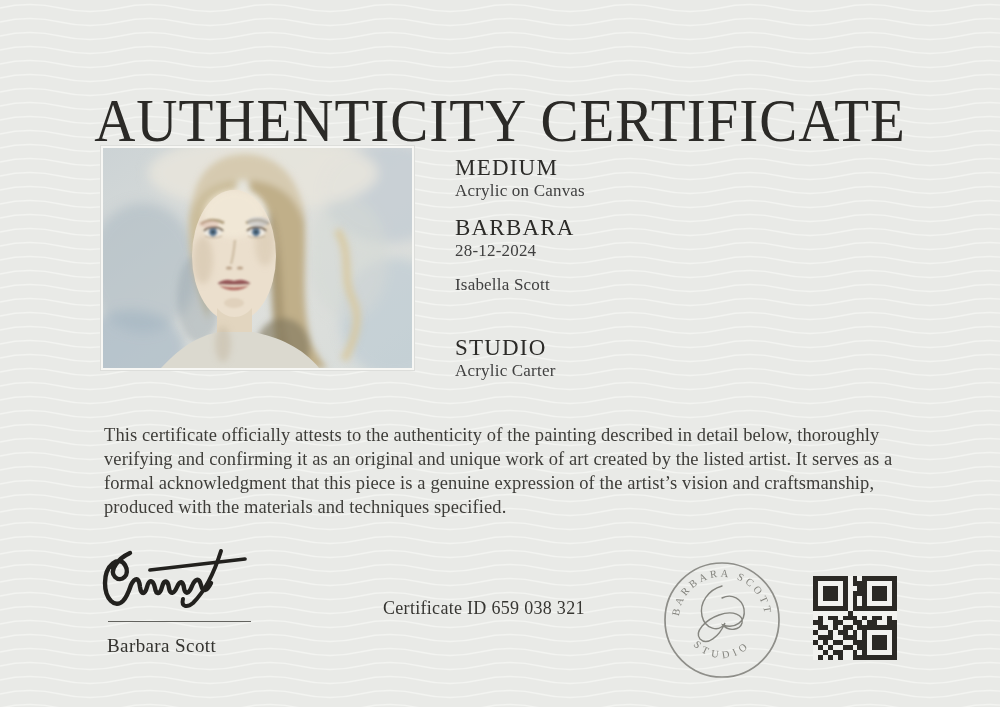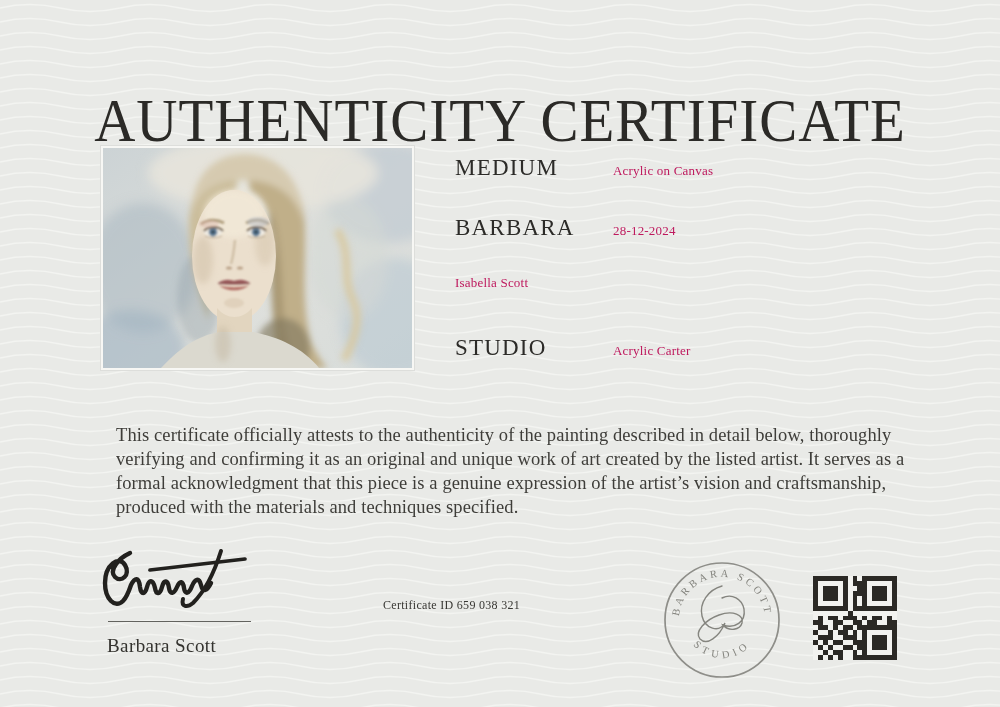--- a/index.html
+++ b/index.html
@@ -18,36 +18,36 @@
   }
 
   .artwork{
     left:101px;top:146px;width:309px;height:220px;
     border:2px solid #f7f7f4;box-shadow:0 0 0 1px #dddedb;
     background:#dfe2e0;
   }
   .artwork svg{display:block;}
 
   .details{left:455px;top:155px;width:430px;}
-  .detail-row{display:flex;align-items:baseline;height:23px;margin-bottom:37px;}
+  .detail-row{display:flex;align-items:baseline;height:23px;margin-bottom:37px;flex-direction:column;}
   .detail-label{
     min-width:158px;font-size:23px;letter-spacing:1.2px;color:#2c2b28;
   }
-  .detail-value{font-size:13px;color:#be185d;letter-spacing:0.2px;}
+  .detail-value{font-size:17px;color:#404040;letter-spacing:0.2px;}
 
   .statement{
-    left:116px;top:404px;width:826px;
+    left:104px;top:404px;width:826px;
     font-size:18.5px;line-height:24px;color:#3e3d39;letter-spacing:0.1px;
   }
 
   .sig-image{left:95px;top:545px;width:160px;height:74px;}
   .sig-line{left:108px;top:621px;width:143px;border-top:1.2px solid #63635f;height:0;}
   .sig-name{left:107px;top:635px;font-size:19px;color:#33322e;letter-spacing:0.4px;}
 
-  .cert-id{left:383px;top:598px;font-size:12px;color:#373632;letter-spacing:0.3px;}
+  .cert-id{left:383px;top:598px;font-size:18px;color:#373632;letter-spacing:0.3px;}
   .cert-date{left:383px;top:639px;font-size:19px;color:#373632;letter-spacing:0.3px;}
 
   .stamp{left:661px;top:559px;width:122px;height:122px;}
   .stamp text{
     font-family:"Liberation Serif",serif;font-size:10.5px;fill:#84847e;
     letter-spacing:3.2px;
   }
   .stamp .studio{letter-spacing:4.4px;}
 
   .qr{left:812px;top:576px;width:86px;height:84px;}

